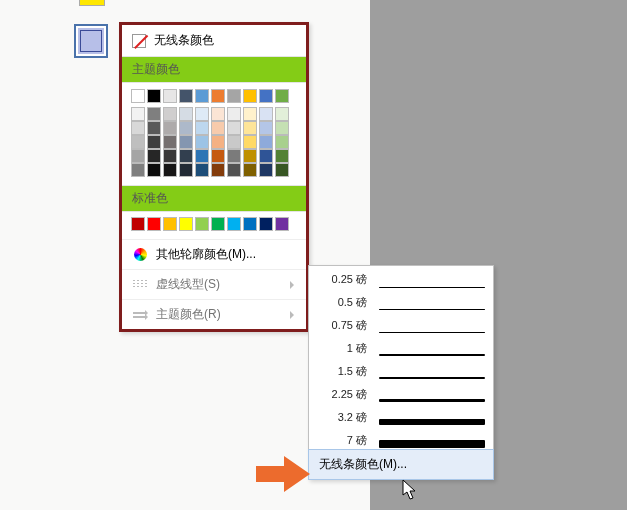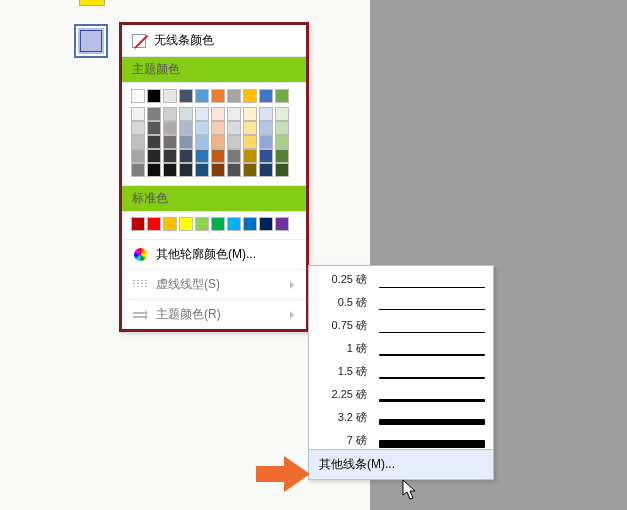--- a/index.html
+++ b/index.html
@@ -215,21 +215,21 @@
       <div class="w-item">
         <span class="w-label">3.2 磅</span>
         <span class="w-line" style="height: 5.8px;"></span>
       </div>
       <div class="w-item">
         <span class="w-label">7 磅</span>
         <span class="w-line" style="height: 7.6px;"></span>
       </div>
     </div>
   <div class="more-item hov">
-    <span>其他线条(M)...</span>
+    <span>无线条颜色(M)...</span>
   </div>
 </div>
 
 <div class="big-arrow">
   <svg width="54" height="40" viewBox="0 0 54 40">
       <path d="M0 12 L28 12 L28 2 L54 20 L28 38 L28 28 L0 28 Z" fill="#ec6b2d"></path>
     </svg>
 </div>
 
 <div class="cursor">

